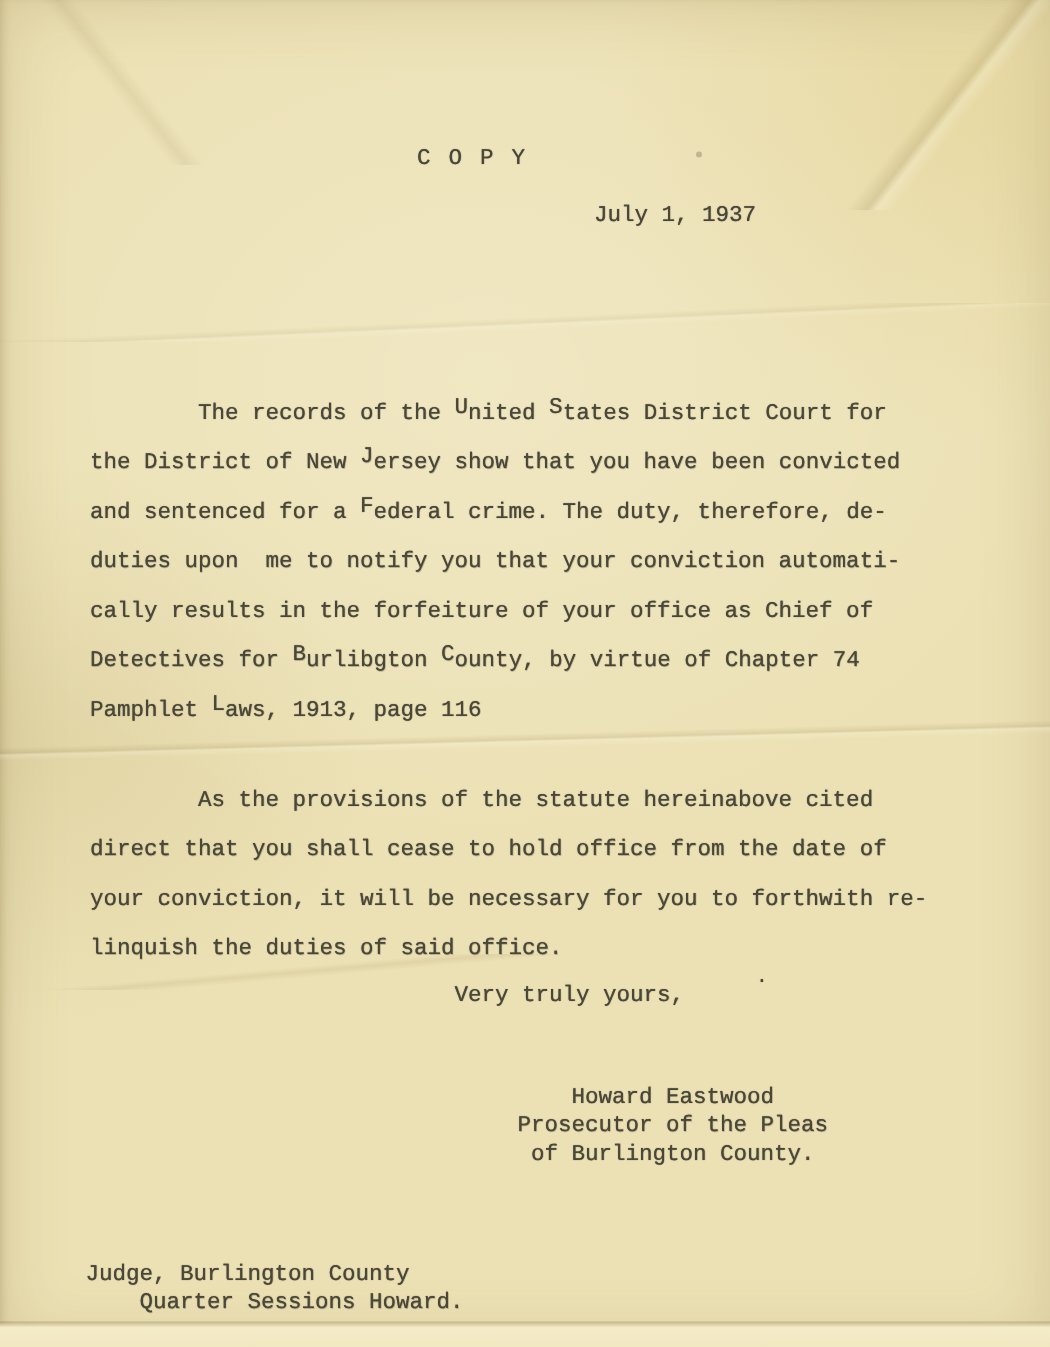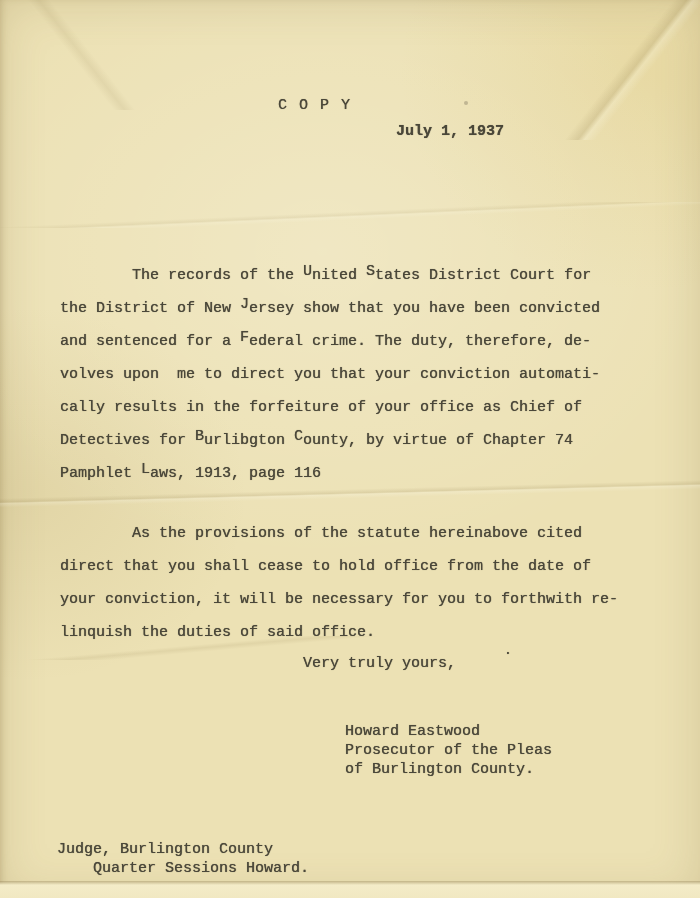--- a/index.html
+++ b/index.html
@@ -27,28 +27,28 @@
   .crease-h3 { left:0; top:636px; width:400px; height:24px;
     background:linear-gradient(175deg, rgba(0,0,0,0) 44%, rgba(120,100,50,0.10) 50%, rgba(0,0,0,0) 57%); }
   .bottom-edge { left:0; top:881px; width:700px; height:17px;
     background:linear-gradient(to bottom, rgba(110,90,45,0.30) 0px, #f4ecc8 4px, #f1e8c2 100%); }
   .speck { position:absolute; left:464px; top:101px; width:4px; height:4px;
     border-radius:50%; background:rgba(110,100,80,0.35); }
 
   .tx { position:absolute; }
   .line { white-space:pre; }
   .copy-heading  { left:278px; top:97px;  letter-spacing:1.5px; }
-  .date-line     { left:396px; top:123px;font-weight:bold; }
+  .date-line     { left:396px; top:135px; }
   .recipient     { left:57px;  top:161px; } .recipient .line { line-height:33px; }
   .para1         { left:60px;  top:259px; }
   .para2         { left:60px;  top:517px; }
   .para1 .line, .para2 .line { line-height:33px; }
   .closing       { left:303px; top:655px; }
   .stray-dot     { left:504px; top:646px; font-size:13px; }
-  .signature     { left:345px; top:722px; } .signature .line { line-height:19px; }
+  .signature     { left:345px; top:722px; } .signature .line { line-height:19px;text-align:center; }
   .approved      { left:60px;  top:791px; } .approved .line  { line-height:18px; }
   .judge         { left:57px;  top:840px; } .judge .line     { line-height:19px; }
   .raised { position:relative; top:-4px; }
 </style>
 </head>
 <body>
 
 <div class="paper">
 
   <div class="crease crease-tl"></div>
@@ -60,21 +60,21 @@
   <div class="speck"></div>
 
   <div class="tx copy-heading line">C O P Y</div>
   <div class="tx date-line line">July 1, 1937</div>
 
 
   <div class="tx para1">
       <div class="line">        The records of the <span class="raised">U</span>nited <span class="raised">S</span>tates District Court for</div>
       <div class="line">the District of New <span class="raised">J</span>ersey show that you have been convicted</div>
       <div class="line">and sentenced for a <span class="raised">F</span>ederal crime. The duty, therefore, de-</div>
-      <div class="line">volves upon  me to direct you that your conviction automati-</div>
+      <div class="line">duties upon  me to notify you that your conviction automati-</div>
       <div class="line">cally results in the forfeiture of your office as Chief of</div>
       <div class="line">Detectives for <span class="raised">B</span>urlibgton <span class="raised">C</span>ounty, by virtue of Chapter 74</div>
       <div class="line">Pamphlet <span class="raised">L</span>aws, 1913, page 116</div>
     </div>
   <div class="tx closing line">Very truly yours,</div>
 
   <div class="tx para2">
       <div class="line">        As the provisions of the statute hereinabove cited</div>
       <div class="line">direct that you shall cease to hold office from the date of</div>
       <div class="line">your conviction, it will be necessary for you to forthwith re-</div>

